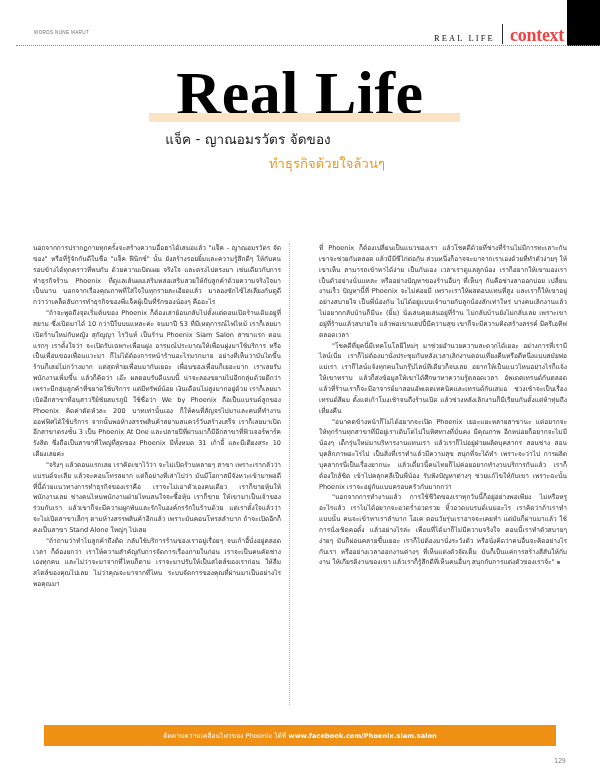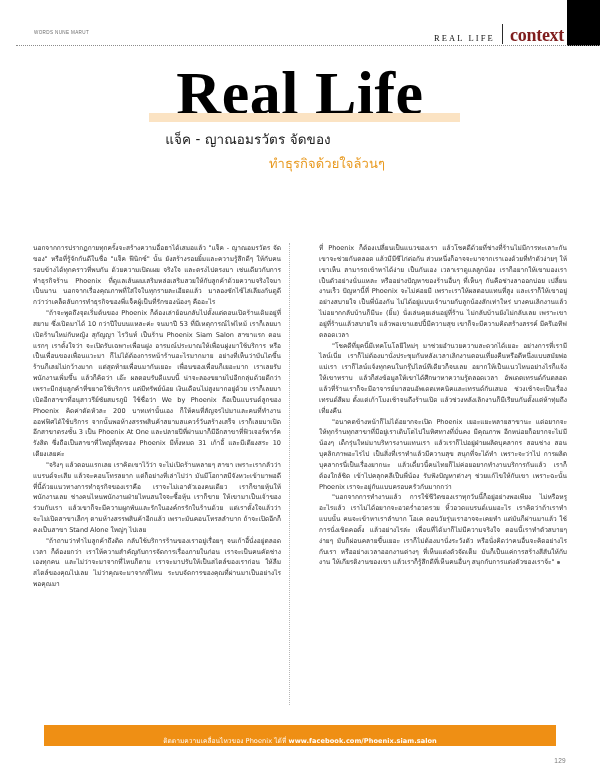--- a/index.html
+++ b/index.html
@@ -62,21 +62,21 @@
     width: 1.2px;
     height: 20px;
     background: #2a2a2a;
     position: relative;
     top: 3px;
   }
   .context-word {
     font-family: "Liberation Serif", serif;
     font-weight: bold;
     font-size: 18px;
-    color: #7f1d1d;
+    color: #ef4444;
     letter-spacing: -0.3px;
     white-space: nowrap;
   }
   .header-dotted {
     position: absolute;
     left: 16px;
     right: 0px;
     top: 45px;
     height: 1px;
     border-top: 1.1px dotted #8c8c8c;
@@ -169,21 +169,21 @@
 
   
   .footer-bar {
     position: absolute;
     left: 44px;
     top: 725px;
     width: 512px;
     height: 21px;
     background: #ef8f14;
     display: flex;
-    align-items: flex-end;
+    align-items: center;
     justify-content: center;
   }
   .footer-text {
     font-family: "DejaVu Sans", sans-serif;
     font-size: 6.6px;
     color: #ffffff;
     letter-spacing: 0.05px;
     white-space: nowrap;
   }
   .footer-text b {

